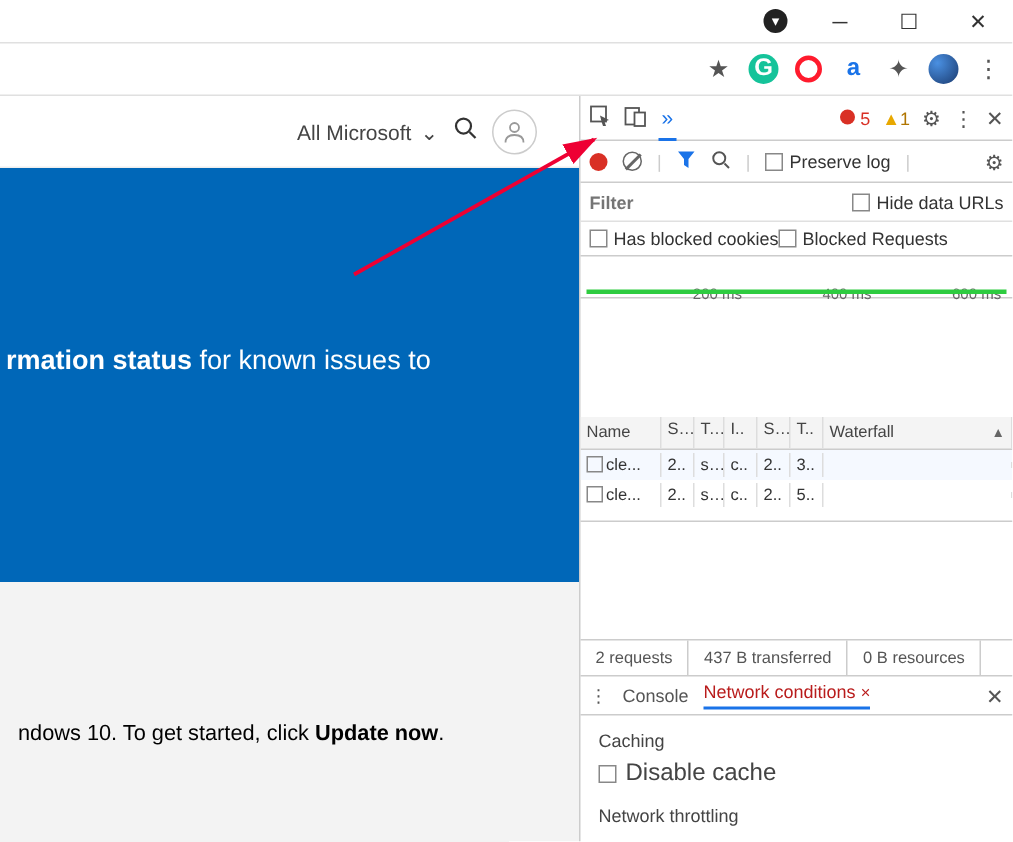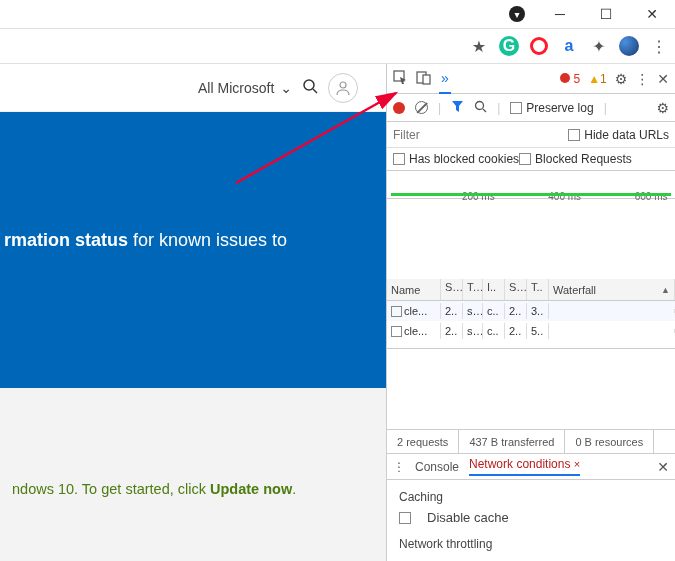--- a/index.html
+++ b/index.html
@@ -28,21 +28,21 @@
 .page-header { height: 48px; display: flex; align-items: center; justify-content: flex-end; gap: 10px; padding-right: 28px; border-bottom: 1px solid #eee; }
 .all-ms { font-size: 14px; color: #444; display: flex; align-items: center; gap: 6px; }
 .search-icon { font-size: 16px; color: #333; }
 .avatar { width: 30px; height: 30px; border: 1px solid #ccc; border-radius: 50%; display: flex; align-items: center; justify-content: center; color: #888; }
 
 .blue-banner { background: #0067b8; color: #fff; height: 276px; padding: 18px; position: relative; }
 .banner-text { position: absolute; top: 116px; left: 0; font-size: 18px; line-height: 24px; padding-left: 4px; }
 .banner-text .bold { font-weight: 600; }
 
 .grey-section { background: #f3f3f3; flex: 1; padding: 18px 12px; display: flex; flex-direction: column; justify-content: flex-end; }
-.grey-text { font-size: 14.5px; color: #4d7c0f; padding-bottom: 46px; }
+.grey-text { font-size: 14.5px; color: #000000; padding-bottom: 46px; }
 .grey-text .bold { font-weight: 700; }
 
 
 .arrow { position: absolute; top: 88px; left: 226px; width: 180px; height: 100px; pointer-events: none; z-index: 50; }
 
 
 .devtools { flex: 1; border-left: 1px solid #ccc; background: #fff; display: flex; flex-direction: column; font-size: 12px; color: #333; }
 .dt-tabs { height: 30px; border-bottom: 1px solid #ccc; display: flex; align-items: center; padding: 0 6px; gap: 8px; }
 .dt-tabs .tab-icon { font-size: 14px; color: #555; }
 .dt-tabs .chevrons { color: #1a73e8; border-bottom: 2px solid #1a73e8; padding: 6px 2px; font-size: 14px; }
@@ -57,21 +57,21 @@
 .record-dot { width: 12px; height: 12px; background: #d93025; border-radius: 50%; }
 .nosign { width: 13px; height: 13px; border: 1.5px solid #666; border-radius: 50%; position: relative; }
 .nosign::after { content: ""; position: absolute; width: 14px; height: 1.5px; background: #666; top: 5px; left: -1px; transform: rotate(-45deg); }
 .funnel { color: #1a73e8; font-size: 13px; }
 .dt-toolbar .srch { font-size: 13px; color: #555; }
 .checkbox-wrap { display: flex; align-items: center; gap: 4px; font-size: 12px; }
 .checkbox { width: 12px; height: 12px; border: 1px solid #888; }
 .dt-toolbar .gear { margin-left: auto; color: #555; font-size: 14px; }
 
 .dt-filter-row { height: 26px; border-bottom: 1px solid #e0e0e0; display: flex; align-items: center; padding: 0 6px; gap: 8px; }
-.filter-input { border: none; font-size: 12px; color: #888; width: 60px; outline: none; }
+.filter-input { border: none; font-size: 12px; color: #888; width: 60px; outline: none; font-weight: bold; }
 
 .dt-types { padding: 4px 6px; border-bottom: 1px solid #e0e0e0; display: flex; flex-wrap: wrap; gap: 6px; align-items: center; font-size: 12px; color: #444; }
 .type-all { background: #555; color: #fff; border-radius: 6px; padding: 1px 6px; font-size: 11px; }
 .dt-types .t { cursor: default; }
 
 .dt-extra { padding: 4px 6px; border-bottom: 1px solid #ccc; display: flex; align-items: center; font-size: 12px; }
 
 .timeline { height: 28px; border-bottom: 1px solid #ccc; position: relative; font-size: 10px; color: #666; }
 .timeline .tick { position: absolute; top: 20px; }
 .timeline-bar { position: absolute; bottom: 2px; left: 4px; right: 4px; height: 3px; background: #2ecc40; }
@@ -92,21 +92,21 @@
 .dt-status { height: 24px; border-bottom: 1px solid #ccc; display: flex; align-items: center; font-size: 11px; color: #555; }
 .dt-status > div { padding: 0 10px; border-right: 1px solid #ccc; height: 100%; display: flex; align-items: center; }
 
 .drawer-tabs { height: 26px; border-bottom: 1px solid #ccc; display: flex; align-items: center; padding: 0 6px; gap: 10px; font-size: 12px; color: #555; }
 .drawer-tabs .active-tab { color: #b91c1c; border-bottom: 2px solid #1a73e8; padding-bottom: 3px; }
 .drawer-tabs .tab-close { font-size: 11px; }
 .drawer-tabs .close-drawer { margin-left: auto; font-size: 14px; }
 
 .drawer-body { padding: 10px 12px; font-size: 12px; color: #444; }
 .drawer-body .section { margin-bottom: 12px; }
-.drawer-body .cb-row { display: flex; align-items: center; gap: 16px; margin-top: 6px; font-size: 13px; }
+.drawer-body .cb-row { display: flex; align-items: center; gap: 6px; margin-top: 6px; font-size: 16px; }
 
 .tiny-chk { width:11px; height:11px; border:1px solid #888; flex-shrink:0; }
 </style>
 </head>
 <body>
 
 <div class="titlebar">
   <div class="down-icon">
       <span>▾</span>
     </div>

